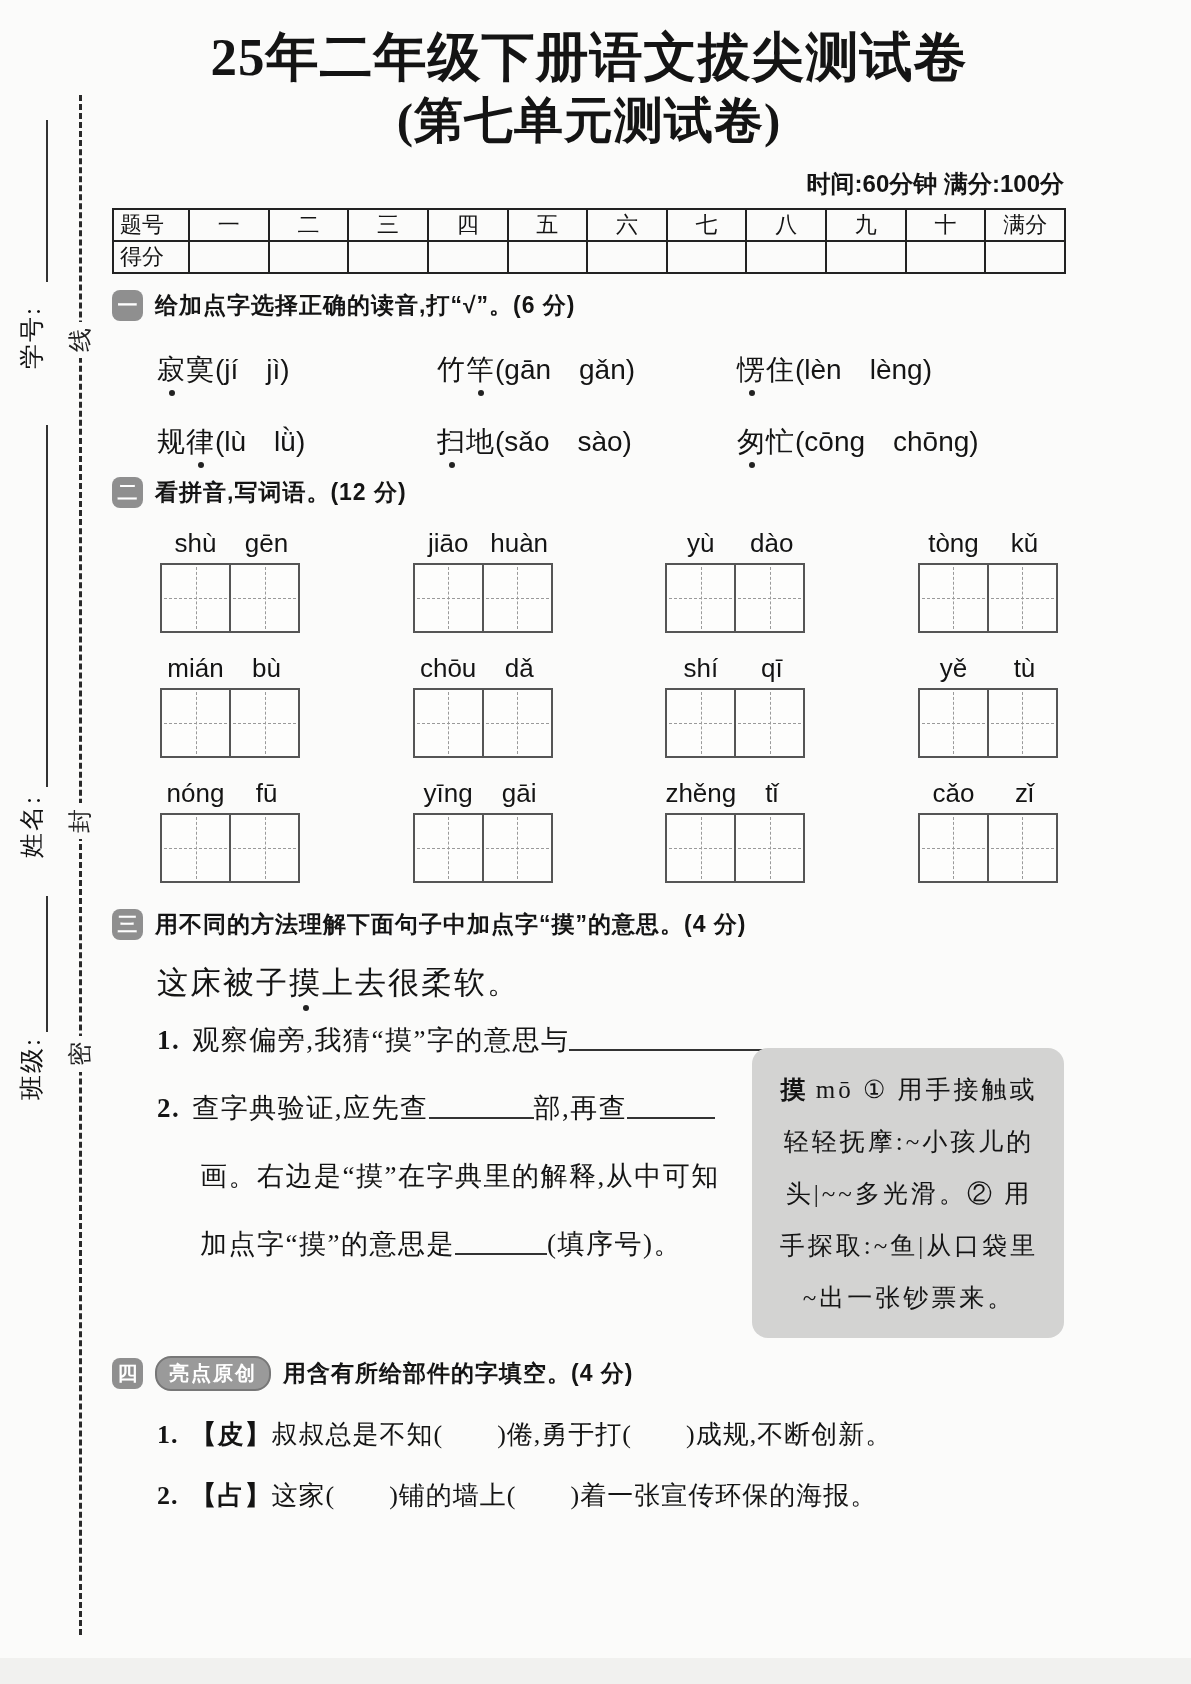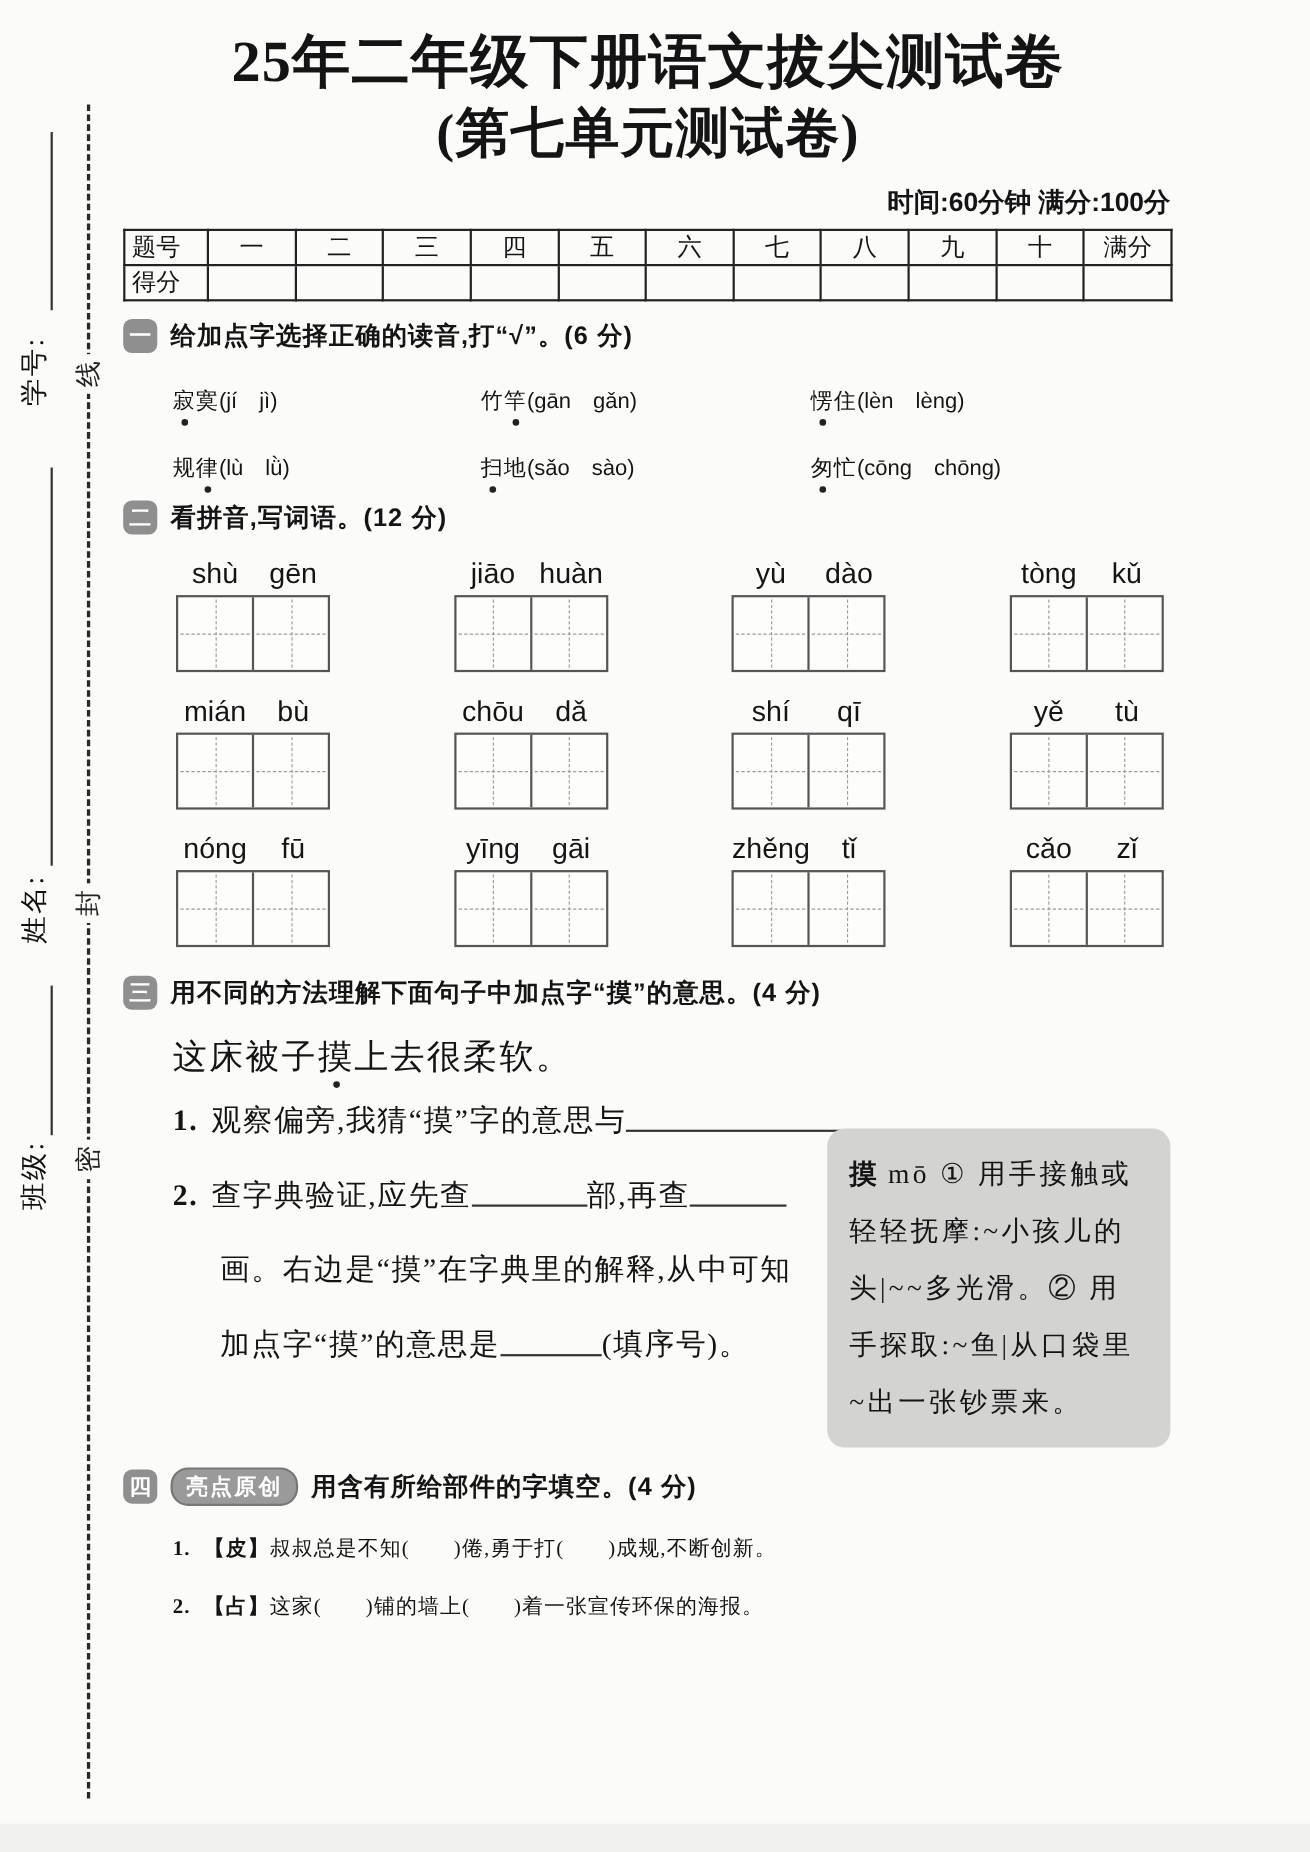--- a/index.html
+++ b/index.html
@@ -30,21 +30,21 @@
            display:flex;align-items:center;justify-content:center;font-size:20px;font-weight:700;}
   .sec-title{font-size:23px;font-weight:700;letter-spacing:1px;}
   .badge-cap{flex:0 0 auto;background:#9a9a9a;color:#fff;font-size:20px;font-weight:700;letter-spacing:2px;
              border:2px solid #777;border-radius:16px;padding:2px 12px;}
   
   .du{position:relative;}
   .du::after{content:"";position:absolute;left:50%;transform:translateX(-50%);bottom:-11px;
              width:6px;height:6px;border-radius:50%;background:#222;}
   
   .s1-grid{display:grid;grid-template-columns:280px 300px auto;row-gap:34px;margin:30px 0 6px 45px;}
-  .s1-item{font-size:20px;letter-spacing:1px;white-space:nowrap;}
+  .s1-item{font-size:28px;letter-spacing:1px;white-space:nowrap;}
   .s1-item .py{font-family:"Liberation Sans","DejaVu Sans",sans-serif;letter-spacing:0;}
   
   .s2-row{display:flex;justify-content:space-between;margin:20px 6px 0 48px;}
   .s2-cell{width:142px;}
   .py-pair{display:flex;margin-bottom:4px;font-family:"Liberation Sans","DejaVu Sans",sans-serif;font-size:26px;}
   .py-pair span{flex:1;text-align:center;white-space:nowrap;}
   .boxpair{display:flex;border:2px solid #555;width:140px;height:70px;box-sizing:border-box;background:#fdfdfc;}
   .sq{position:relative;flex:1;}
   .sq + .sq{border-left:2px solid #555;}
   .sq::before{content:"";position:absolute;left:50%;top:2px;bottom:2px;border-left:1.5px dashed #9a9a9a;}
@@ -52,25 +52,25 @@
   
   .s3-sent{margin:22px 0 0 45px;font-size:31px;letter-spacing:2px;}
   .s3-cols{display:flex;margin-top:18px;}
   .s3-left{width:640px;flex:0 0 auto;font-size:27px;letter-spacing:1.5px;}
   .s3-line{margin:0 0 32px 45px;white-space:nowrap;}
   .s3-line.cont{margin-left:88px;}
   .qnum{font-weight:700;margin-right:12px;font-family:"Liberation Serif",serif;}
   .blank{display:inline-block;border-bottom:2px solid #333;height:20px;vertical-align:-2px;}
   .bw1{width:225px;} .bw2{width:105px;} .bw3{width:88px;} .bw4{width:92px;}
   .dictbox{flex:0 0 auto;width:312px;box-sizing:border-box;background:#d3d3d2;border-radius:16px;
-           padding:16px 18px 14px 20px;margin-top:26px;font-size:25px;line-height:2.08;letter-spacing:3px;}
+           padding:16px 18px 14px 20px;margin-top:26px;font-size:25px;line-height:2.08;letter-spacing:3px;text-align:center;}
   .dictbox .dl{white-space:nowrap;}
   .dictbox .head{font-weight:700;letter-spacing:1px;}
   
-  .s4-item{margin:26px 0 0 45px;font-size:19px;letter-spacing:1px;white-space:nowrap;}
+  .s4-item{margin:26px 0 0 45px;font-size:26px;letter-spacing:1px;white-space:nowrap;}
   .s4-item .tag{font-weight:700;}
   .page-edge{position:absolute;left:0;bottom:0;width:100%;height:26px;background:#f1f1ef;}
 </style>
 </head>
 <body>
 
 <div class="sheet">
 
   <div class="seal-dash"></div>
   <div class="side-line" style="top:120px;height:162px;"></div>

